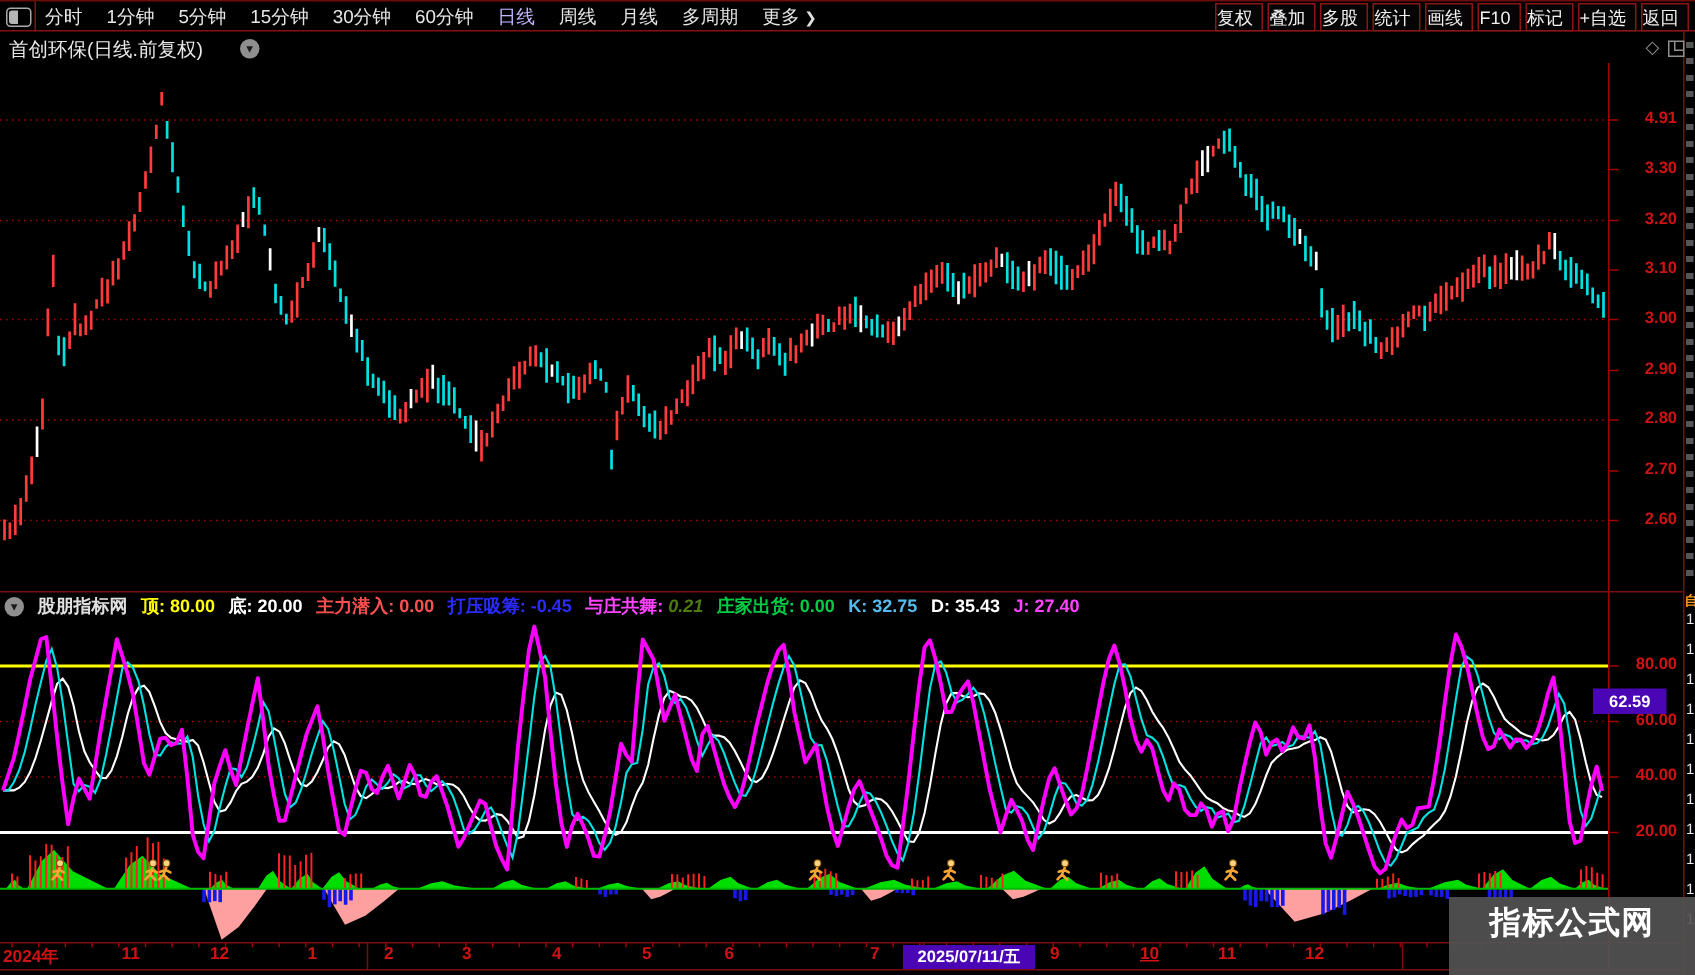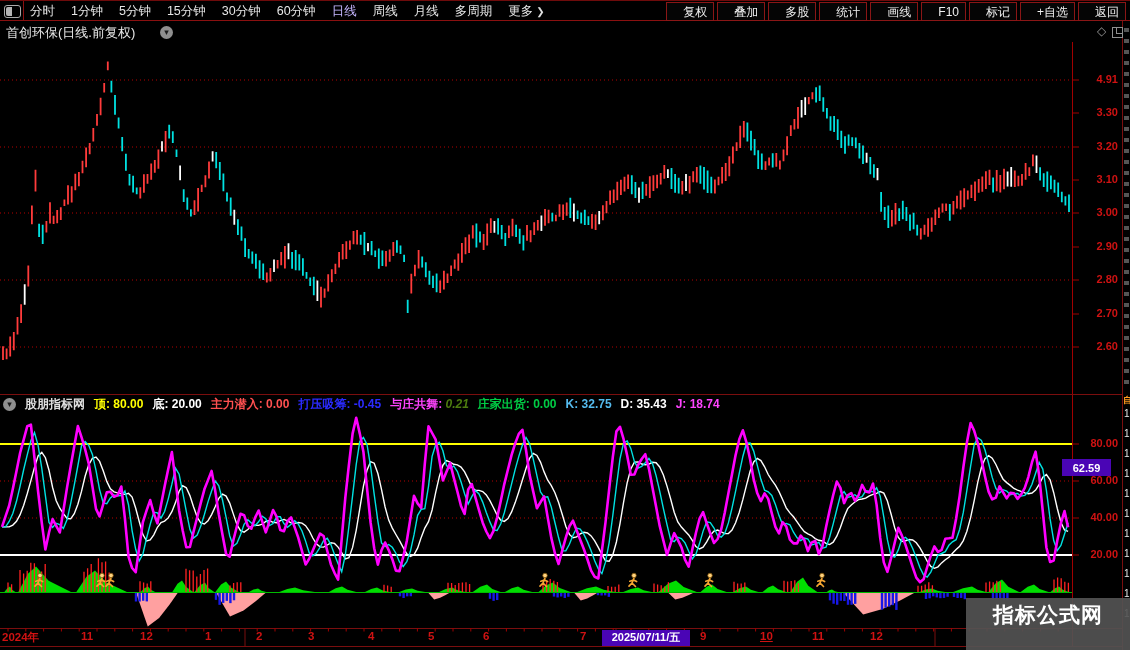--- a/index.html
+++ b/index.html
@@ -12,21 +12,21 @@
            border-top:1px solid #6e0b0b;border-bottom:1px solid #8a1010;box-sizing:border-box;z-index:6;}
   #win-icon{position:absolute;left:4px;top:4px;width:15px;height:11px;border:1px solid #aaa;border-radius:3px;}
   #win-icon .half{position:absolute;left:1px;top:1px;width:6px;height:9px;background:#b5b5b5;border-radius:2px 0 0 2px;}
   #menu-sep{position:absolute;left:23px;top:0;width:1px;height:20px;background:#8a1010;}
   #menu-items{position:absolute;left:30px;top:0;height:20px;display:flex;align-items:center;gap:16px;}
   .menu-item{color:#e6e6e6;font-size:12.5px;cursor:default;white-space:nowrap;}
   .menu-item.active{color:#c4b5fd;}
   .menu-arrow{font-size:10px;color:#dedede;margin-left:3px;}
   #menu-buttons{position:absolute;right:4px;top:1px;height:18px;display:flex;gap:3px;z-index:7;}
   .menu-btn{color:#f0f0f0;font-size:12px;border:1px solid #8a1616;background:#050505;
-            padding:1px 6px 0 16px;height:16px;line-height:16px;white-space:nowrap;text-align:right;}
+            padding:1px 6px 0 0;height:16px;line-height:16px;white-space:nowrap;text-align:right;}
   
   #titlebar{position:absolute;left:0;top:22px;width:1120px;height:19px;z-index:6;}
   #chart-title{position:absolute;left:6px;top:2px;color:#e8e8e8;font-size:13px;}
   .circle-chevron{display:inline-block;width:13px;height:13px;border-radius:50%;background:#8f8f8f;
                   color:#1b1b1b;font-size:9px;line-height:13px;text-align:center;vertical-align:-2px;}
   #title-chevron{position:absolute;left:160px;top:4px;}
   #title-icon-diamond{position:absolute;left:1097px;top:2px;color:#909090;font-size:12px;}
   #title-icon-window{position:absolute;left:1112px;top:5px;width:9px;height:9px;border:1px solid #909090;}
   #title-icon-window .inner{position:absolute;right:0;top:0;width:5px;height:5px;border-left:1px solid #909090;border-bottom:1px solid #909090;}
   
@@ -333,21 +333,21 @@
     <span class="circle-chevron">▾</span>
   <span class="hitem"><span style="color: rgb(224, 224, 224);">股朋指标网</span><span style="color: rgb(224, 224, 224);"></span></span>
       <span class="hitem"><span style="color: rgb(255, 255, 0);">顶:</span><span style="color: rgb(255, 255, 0);"> 80.00</span></span>
       <span class="hitem"><span style="color: rgb(255, 255, 255);">底:</span><span style="color: rgb(255, 255, 255);"> 20.00</span></span>
       <span class="hitem"><span style="color: rgb(255, 80, 80);">主力潜入:</span><span style="color: rgb(255, 80, 80);"> 0.00</span></span>
       <span class="hitem"><span style="color: rgb(43, 43, 255);">打压吸筹:</span><span style="color: rgb(43, 43, 255);"> -0.45</span></span>
       <span class="hitem"><span style="color: rgb(255, 68, 255);">与庄共舞:</span><span style="color: #4d7c0f; font-style: italic;"> 0.21</span></span>
       <span class="hitem"><span style="color: rgb(0, 204, 68);">庄家出货:</span><span style="color: rgb(0, 204, 68);"> 0.00</span></span>
       <span class="hitem"><span style="color: rgb(85, 187, 238);">K:</span><span style="color: rgb(85, 187, 238);"> 32.75</span></span>
       <span class="hitem"><span style="color: rgb(255, 255, 255);">D:</span><span style="color: rgb(255, 255, 255);"> 35.43</span></span>
-      <span class="hitem"><span style="color: rgb(255, 68, 255);">J:</span><span style="color: rgb(255, 68, 255);"> 18.74</span></span>
+      <span class="hitem"><span style="color: rgb(255, 68, 255);">J:</span><span style="color: rgb(255, 68, 255);"> 27.40</span></span>
     </div>
 
   <div id="labels-layer">
       <div class="ylab" style="left: 1078px; top: 73px;">4.91</div>
       <div class="ylab" style="left: 1078px; top: 106px;">3.30</div>
       <div class="ylab" style="left: 1078px; top: 140px;">3.20</div>
       <div class="ylab" style="left: 1078px; top: 173px;">3.10</div>
       <div class="ylab" style="left: 1078px; top: 206px;">3.00</div>
       <div class="ylab" style="left: 1078px; top: 240px;">2.90</div>
       <div class="ylab" style="left: 1078px; top: 273px;">2.80</div>

